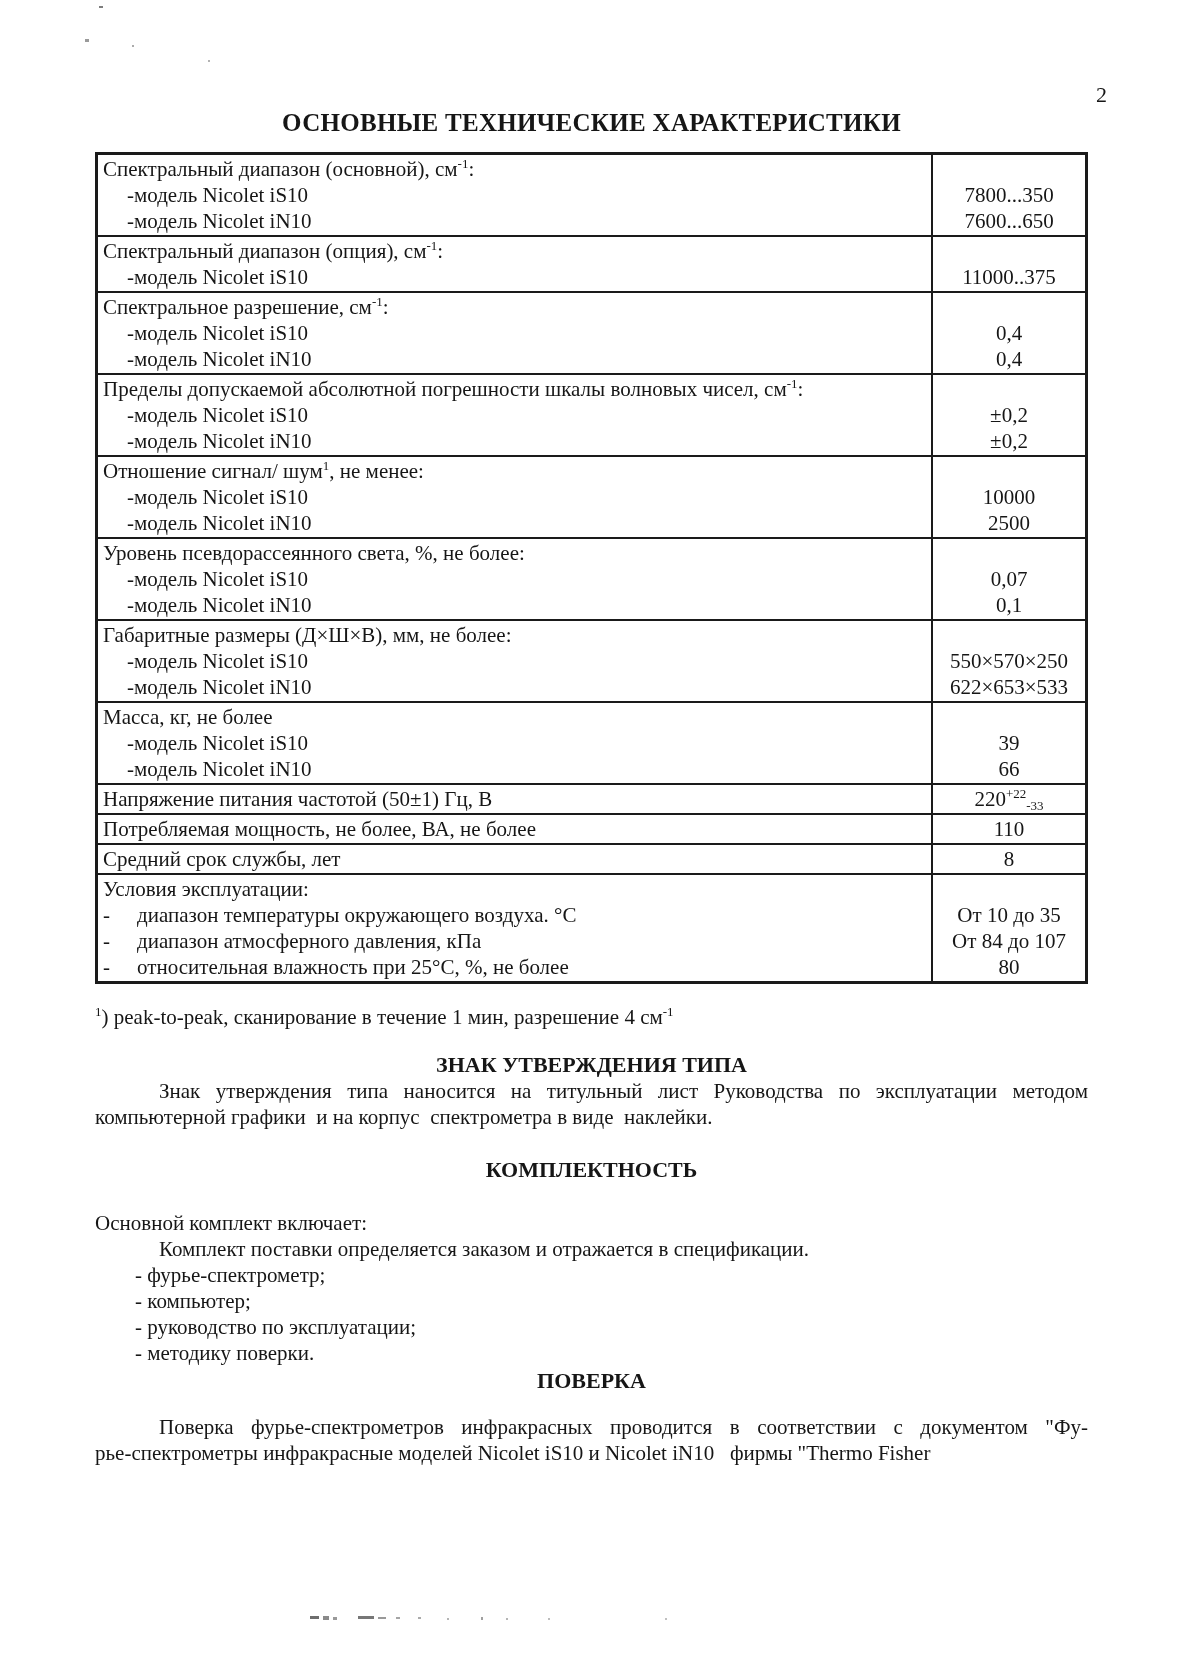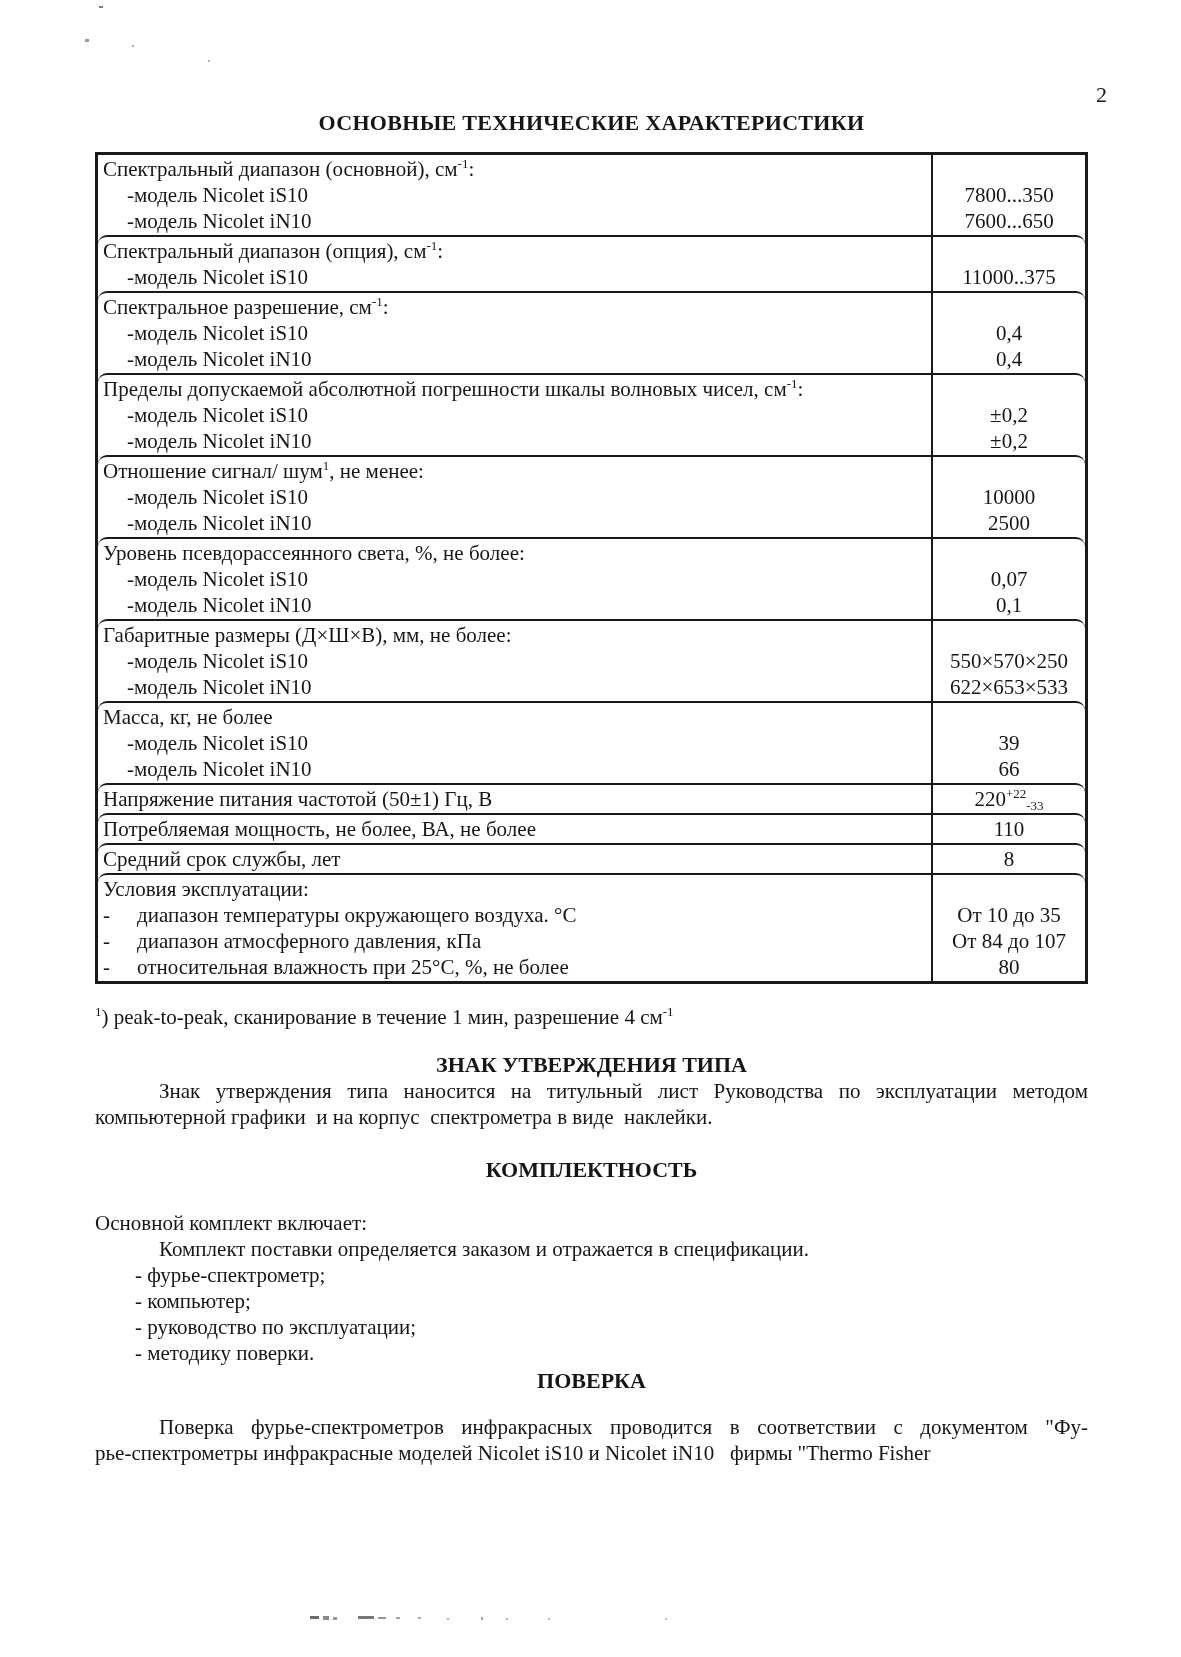--- a/index.html
+++ b/index.html
@@ -11,27 +11,27 @@
     overflow: hidden;
   }
   .page { position: relative; width: 1181px; height: 1657px; background: #ffffff; }
   .content { position: absolute; left: 95px; top: 0; width: 993px; }
   .page-number { position: absolute; left: 1096px; top: 82px; font-size: 22px; line-height: 26px; }
 
   .doc-title {
     margin-top: 108px;
     text-align: center;
     font-weight: bold;
-    font-size: 22px;
+    font-size: 25px;
     line-height: 30px;
     letter-spacing: 0.3px;
   }
 
   .spec-table { margin-top: 14px; border: 3px solid #1a1a1a; }
-  .trow { display: flex; border-top: 2px solid #1a1a1a; border-radius: 9px; }
+  .trow { display: flex; border-top: 2px solid #1a1a1a; }
   .trow:first-child { border-top: none; }
   .tcell-left { flex: 1; padding: 1px 8px 1px 5px; }
   .tcell-right { width: 154px; flex: none; border-left: 2px solid #1a1a1a; padding: 1px 2px; text-align: center; }
   .tline { font-size: 21px; line-height: 26px; white-space: pre-wrap; }
   .tline.ind1 { padding-left: 24px; }
   .tline.dashline { display: flex; }
   .dashmark { width: 34px; flex: none; }
   .dashtext { flex: 1; }
 
   sup { font-size: 13px; line-height: 0; vertical-align: 8px; }

